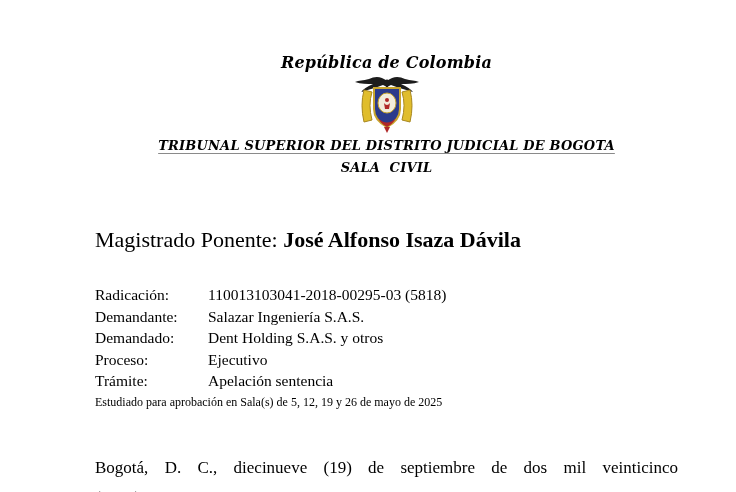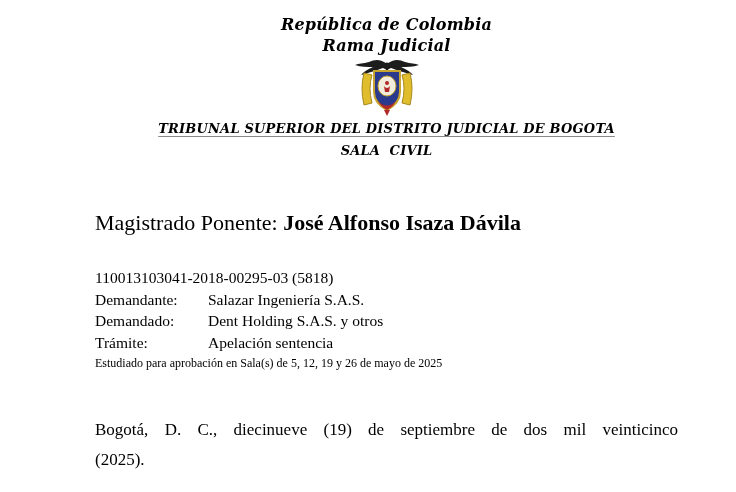--- a/index.html
+++ b/index.html
@@ -16,20 +16,21 @@
   }
   .page {
     box-sizing: border-box;
     width: 736px;
     height: 492px;
     padding: 14px 58px 0 95px;
     background: #ffffff;
   }
   .header {
     text-align: center;
+    margin-top: 38px;
   }
   .script {
     font-family: "DejaVu Serif", serif;
     font-style: italic;
     font-weight: 700;
     letter-spacing: 0.2px;
   }
   .header-line {
     font-size: 16px;
     line-height: 21px;
@@ -87,21 +88,20 @@
     text-align-last: justify;
   }
 </style>
 </head>
 <body>
 
 <div class="page">
 
   <div class="header">
     <div class="script header-line">República de Colombia</div>
-    <div class="script header-line">Rama Judicial</div>
 
     <div class="emblem-wrap">
       <svg width="72" height="58" viewBox="0 0 72 58" xmlns="http://www.w3.org/2000/svg">
 
         <path d="M36 6 C30 1 24 1 18 4 C12 6 8 5 4 7 C10 9 16 9 22 9 C16 12 12 14 10 17 C18 15 26 12 32 10 L36 12 L40 10 C46 12 54 15 62 17 C60 14 56 12 50 9 C56 9 62 9 68 7 C64 5 60 6 54 4 C48 1 42 1 36 6 Z" fill="#1c1c1c"></path>
         <circle cx="36" cy="7" r="2.6" fill="#1c1c1c"></circle>
         <path d="M34 9 L38 9 L36 14 Z" fill="#1c1c1c"></path>
 
         <path d="M13 15 Q9 30 13 47 L21 45 Q17 30 21 17 Z" fill="#e0bd2c" stroke="#a8871f" stroke-width="1"></path>
 
@@ -122,29 +122,34 @@
     <div class="script tribunal-line underlined">TRIBUNAL SUPERIOR DEL DISTRITO JUDICIAL DE BOGOTA</div>
     <div class="script tribunal-line">SALA  CIVIL</div>
   </div>
 
   <div class="magistrado">
     <span>Magistrado Ponente: </span><span class="name">José Alfonso Isaza Dávila</span>
   </div>
 
   <div class="details">
     <div class="detail-row">
+      <span class="detail-label">Radicación:</span>
       <span class="detail-value">110013103041-2018-00295-03 (5818)</span>
     </div>
     <div class="detail-row">
       <span class="detail-label">Demandante:</span>
       <span class="detail-value">Salazar Ingeniería S.A.S.</span>
     </div>
     <div class="detail-row">
       <span class="detail-label">Demandado:</span>
       <span class="detail-value">Dent Holding S.A.S. y otros</span>
+    </div>
+    <div class="detail-row">
+      <span class="detail-label">Proceso:</span>
+      <span class="detail-value">Ejecutivo</span>
     </div>
     <div class="detail-row">
       <span class="detail-label">Trámite:</span>
       <span class="detail-value">Apelación sentencia</span>
     </div>
     <div class="details-footnote">Estudiado para aprobación en Sala(s) de 5, 12, 19 y 26 de mayo de 2025</div>
   </div>
 
   <div class="dateline">
     <div class="justified-line">Bogotá, D. C., diecinueve (19) de septiembre de dos mil veinticinco</div>

